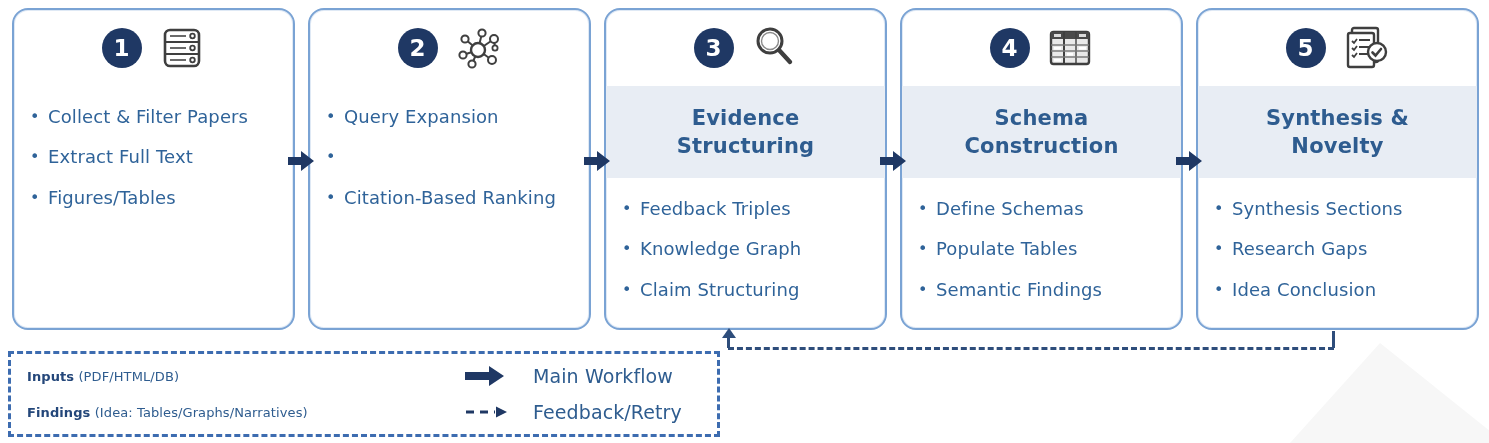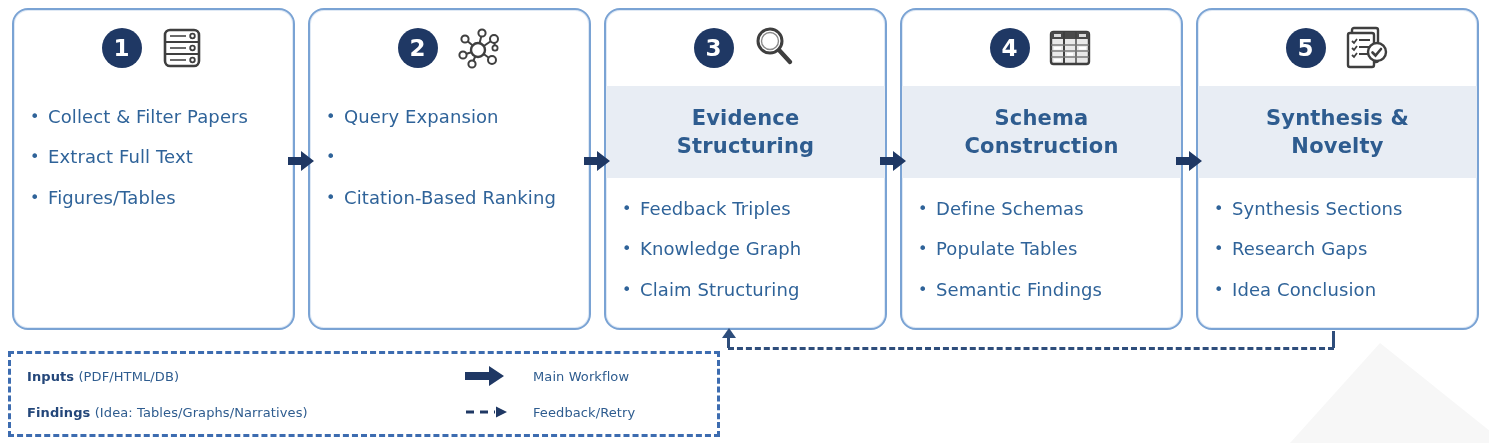--- a/index.html
+++ b/index.html
@@ -40,21 +40,21 @@
                 border-bottom:10px solid #2E4D7B;}
 
   
   .legend{position:absolute;left:8px;top:351px;width:712px;height:86px;
           border:3px dashed #3D6CB0;box-sizing:border-box;background:#ffffff;
           display:flex;flex-direction:column;justify-content:center;padding:4px 16px;}
   .legend-row{display:flex;align-items:center;height:36px;}
   .legend-left{width:438px;color:#2E5C8F;font-size:13px;letter-spacing:.1px;}
   .legend-left b{color:#24477A;font-weight:bold;}
   .legend-key{width:56px;display:flex;align-items:center;}
-  .legend-label{color:#2E5C8F;font-size:13px;margin-left:12px;letter-spacing:.1px;}
+  .legend-label{color:#2E5C8F;font-size:19px;margin-left:12px;letter-spacing:.1px;}
 
   
   .wm-triangle{position:absolute;left:1290px;top:343px;width:0;height:0;
                border-left:90px solid transparent;border-right:125px solid transparent;
                border-bottom:100px solid #f7f7f7;}
 </style>
 </head>
 <body>
 
 <div class="canvas">

